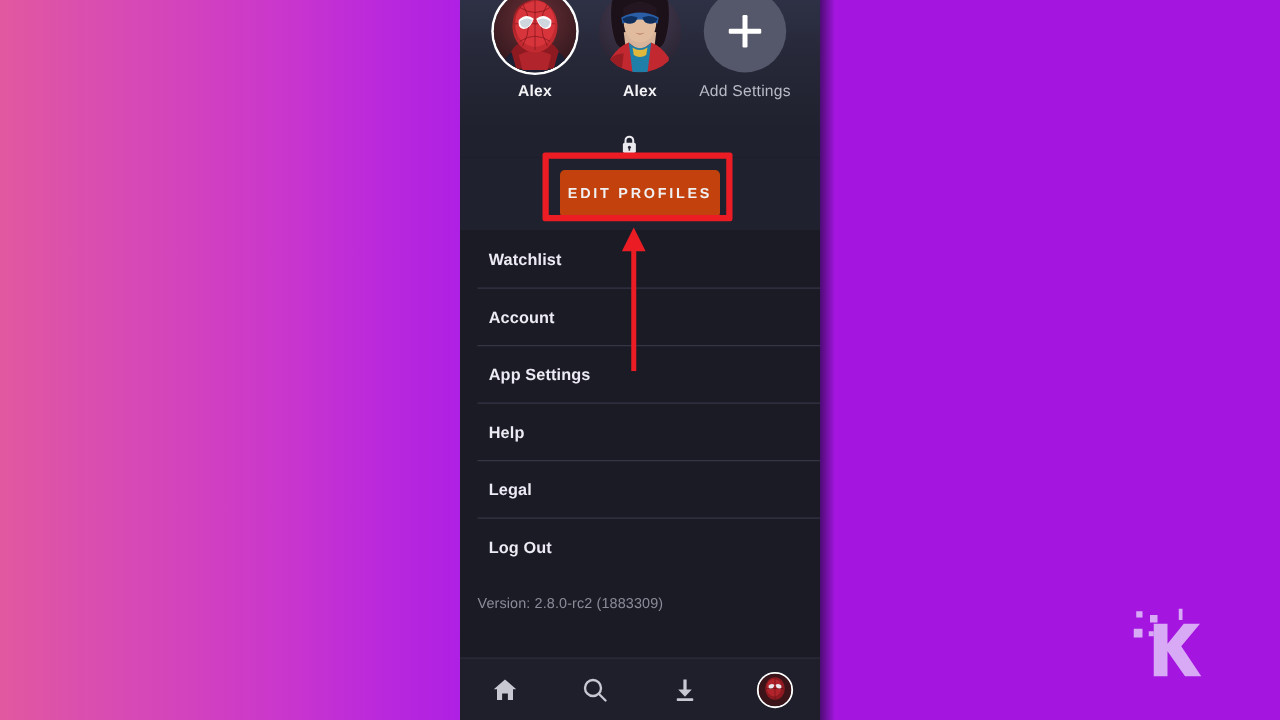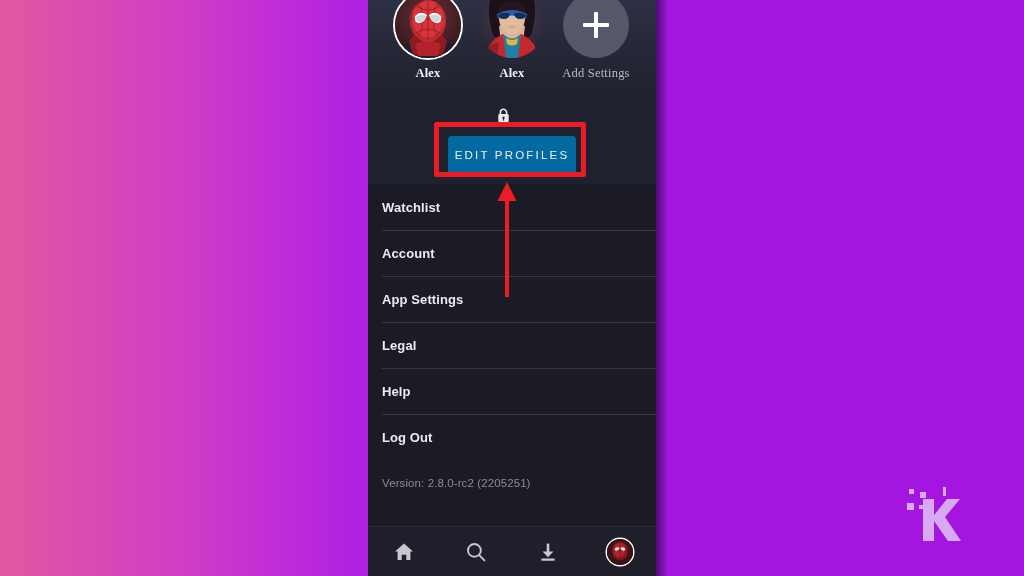--- a/index.html
+++ b/index.html
@@ -52,21 +52,21 @@
     position:relative; width:66px; height:66px; margin-top:-8px;
   }
   .avatar {
     width:66px; height:66px; border-radius:50%; overflow:hidden;
     position:relative;
   }
   .avatar.selected { box-shadow:0 0 0 2px #ffffff; }
   .avatar svg { display:block; }
   .p-name {
     margin-top:8px; font-size:12.5px; color:#f2f2f5; font-weight:700;
-    letter-spacing:.2px; white-space:nowrap;font-family:Liberation Serif, serif;
+    letter-spacing:.2px; white-space:nowrap;
   }
   .p-name.muted { color:#b9bac6; font-weight:400; }
   .add-circle {
     width:66px; height:66px; border-radius:50%;
     background:#55576b;
     display:flex; align-items:center; justify-content:center;
   }
   .add-circle .plus {
     position:relative; width:26px; height:26px;
   }
@@ -83,31 +83,31 @@
     padding-right:18px;
   }
   .lock-row svg { display:block; }
 
   
   .edit-wrap {
     height:58px; background:#20212e;
     display:flex; align-items:center; justify-content:center;
   }
   .edit-btn {
-    width:128px; height:38px; background:#0369a1; border:none; border-radius:4px;
-    color:#f0f0f2; font-size:11.5px; font-weight:400; letter-spacing:2.2px;
+    width:128px; height:38px; background:#c2410c; border:none; border-radius:4px;
+    color:#f0f0f2; font-size:11.5px; font-weight:700; letter-spacing:2.2px;
     font-family:"Liberation Sans", sans-serif;
     display:flex; align-items:center; justify-content:center; cursor:pointer;
   }
 
   
   .menu { background:#1b1b25; }
   .menu-item {
     height:46px; display:flex; align-items:center;
-    padding-left:14px; color:#eceaf2;
+    padding-left:23px; color:#eceaf2;
     font-size:13px; font-weight:700; letter-spacing:.1px; cursor:pointer;
     position:relative;
   }
   .menu-item + .menu-item::before {
     content:""; position:absolute; left:14px; right:0; top:0; height:1px;
     background:#343546;
   }
   .version {
     height:46px; display:flex; align-items:center; padding-left:14px;
     color:#8b8b99; font-size:11.5px; font-weight:400; letter-spacing:.1px;
@@ -245,24 +245,24 @@
     </div>
 
     <div class="edit-wrap">
       <button class="edit-btn">EDIT PROFILES</button>
     </div>
 
     <div class="menu">
       <div class="menu-item">Watchlist</div>
       <div class="menu-item">Account</div>
       <div class="menu-item">App Settings</div>
+      <div class="menu-item">Help</div>
       <div class="menu-item">Legal</div>
-      <div class="menu-item">Help</div>
       <div class="menu-item">Log Out</div>
-      <div class="version">Version: 2.8.0-rc2 (2205251)</div>
+      <div class="version">Version: 2.8.0-rc2 (1883309)</div>
     </div>
 
     <div class="navbar">
       <div class="nav-item">
         <svg width="22" height="22" viewBox="0 0 22 22">
           <path d="M11 2.5 L20 10.4 h-2.6 V19 h-4.1 v-5.3 h-4.6 V19 H4.6 v-8.6 H2 Z" fill="#c8c8d2"></path>
         </svg>
       </div>
       <div class="nav-item">
         <svg width="22" height="22" viewBox="0 0 22 22">

